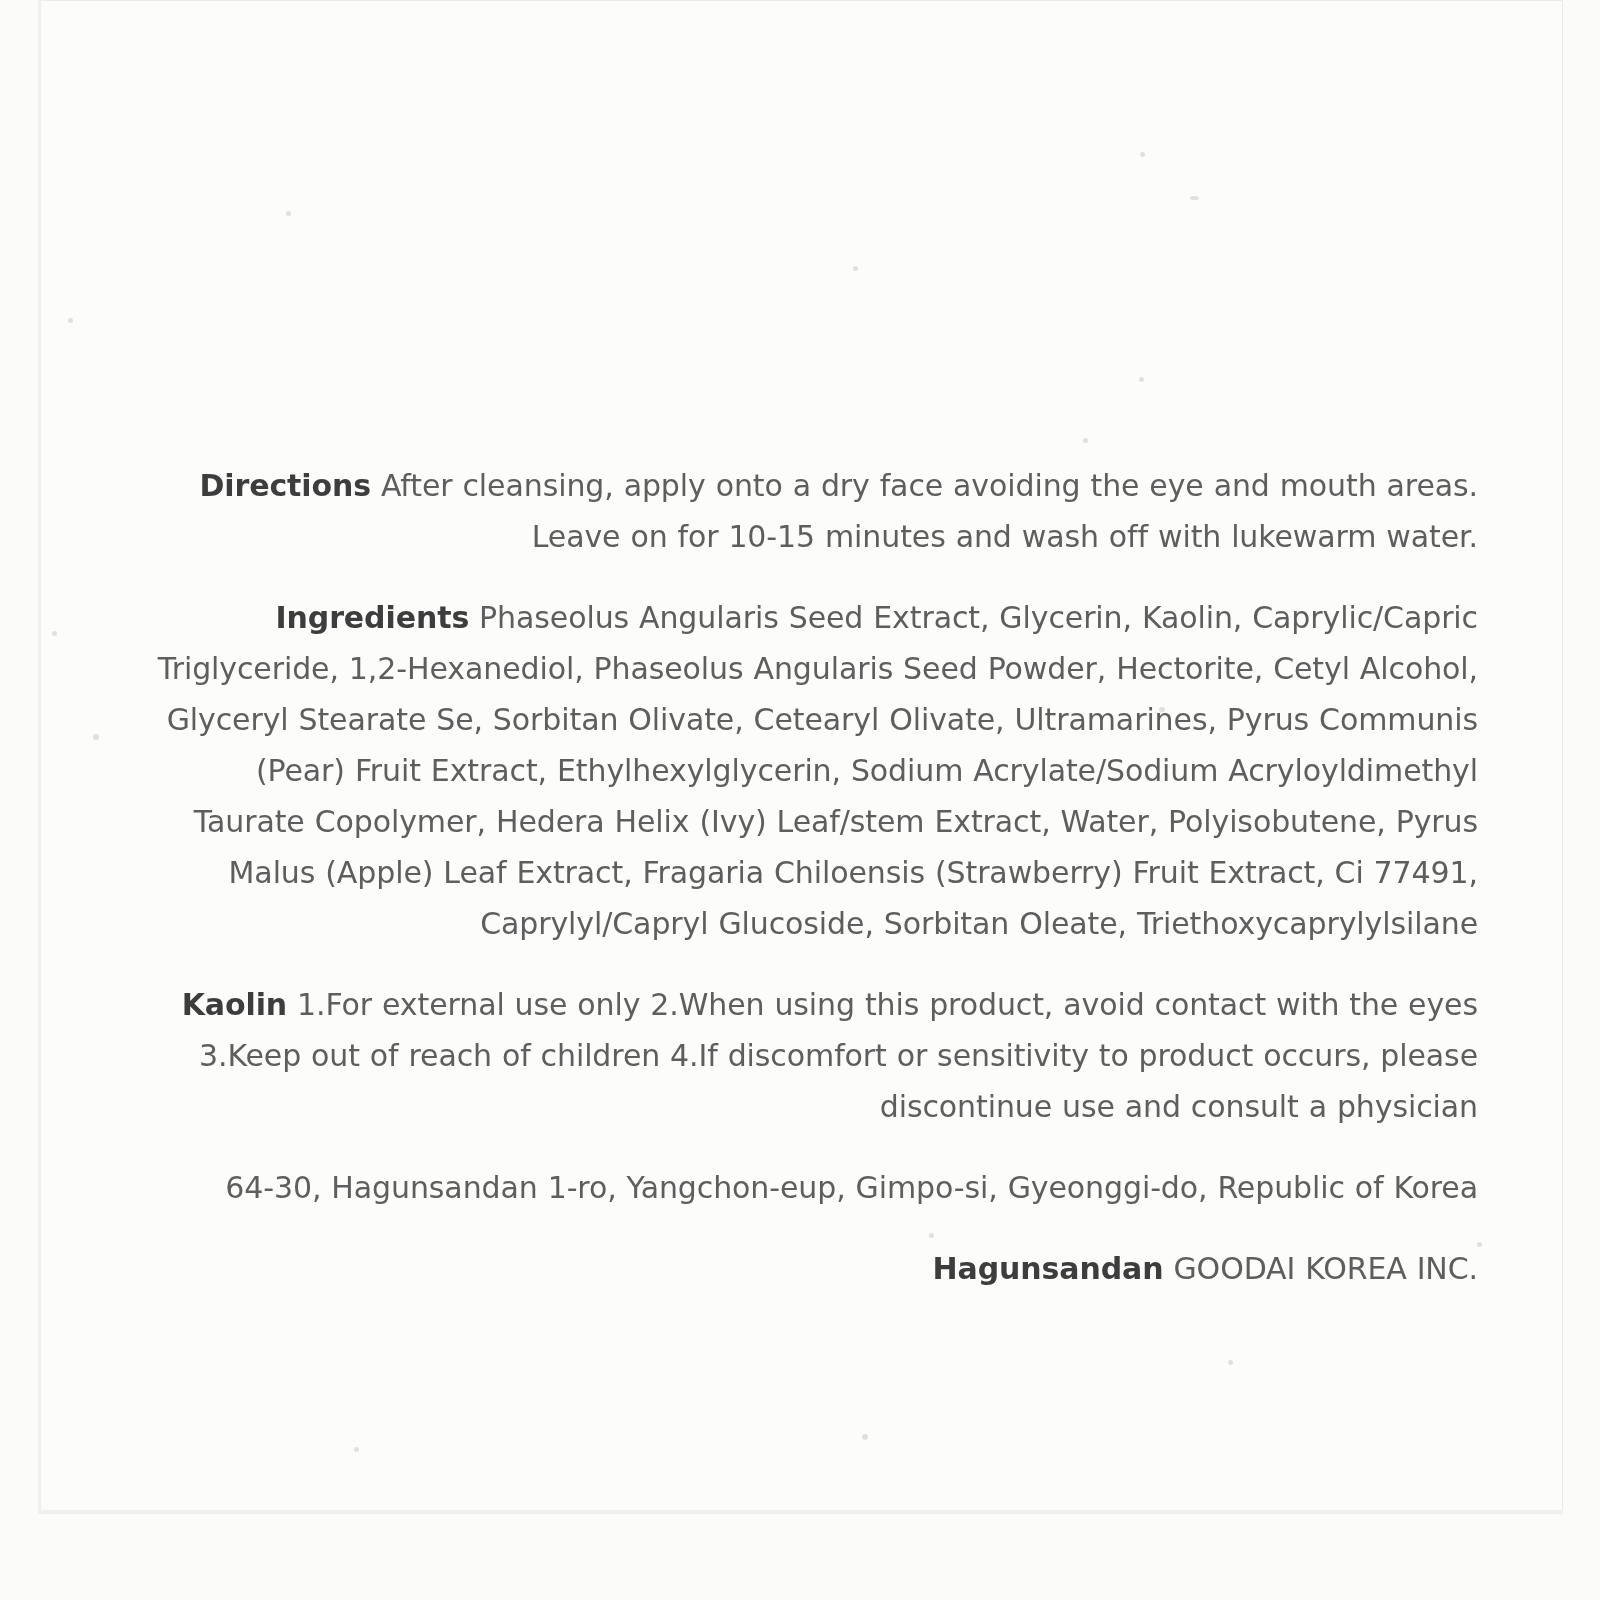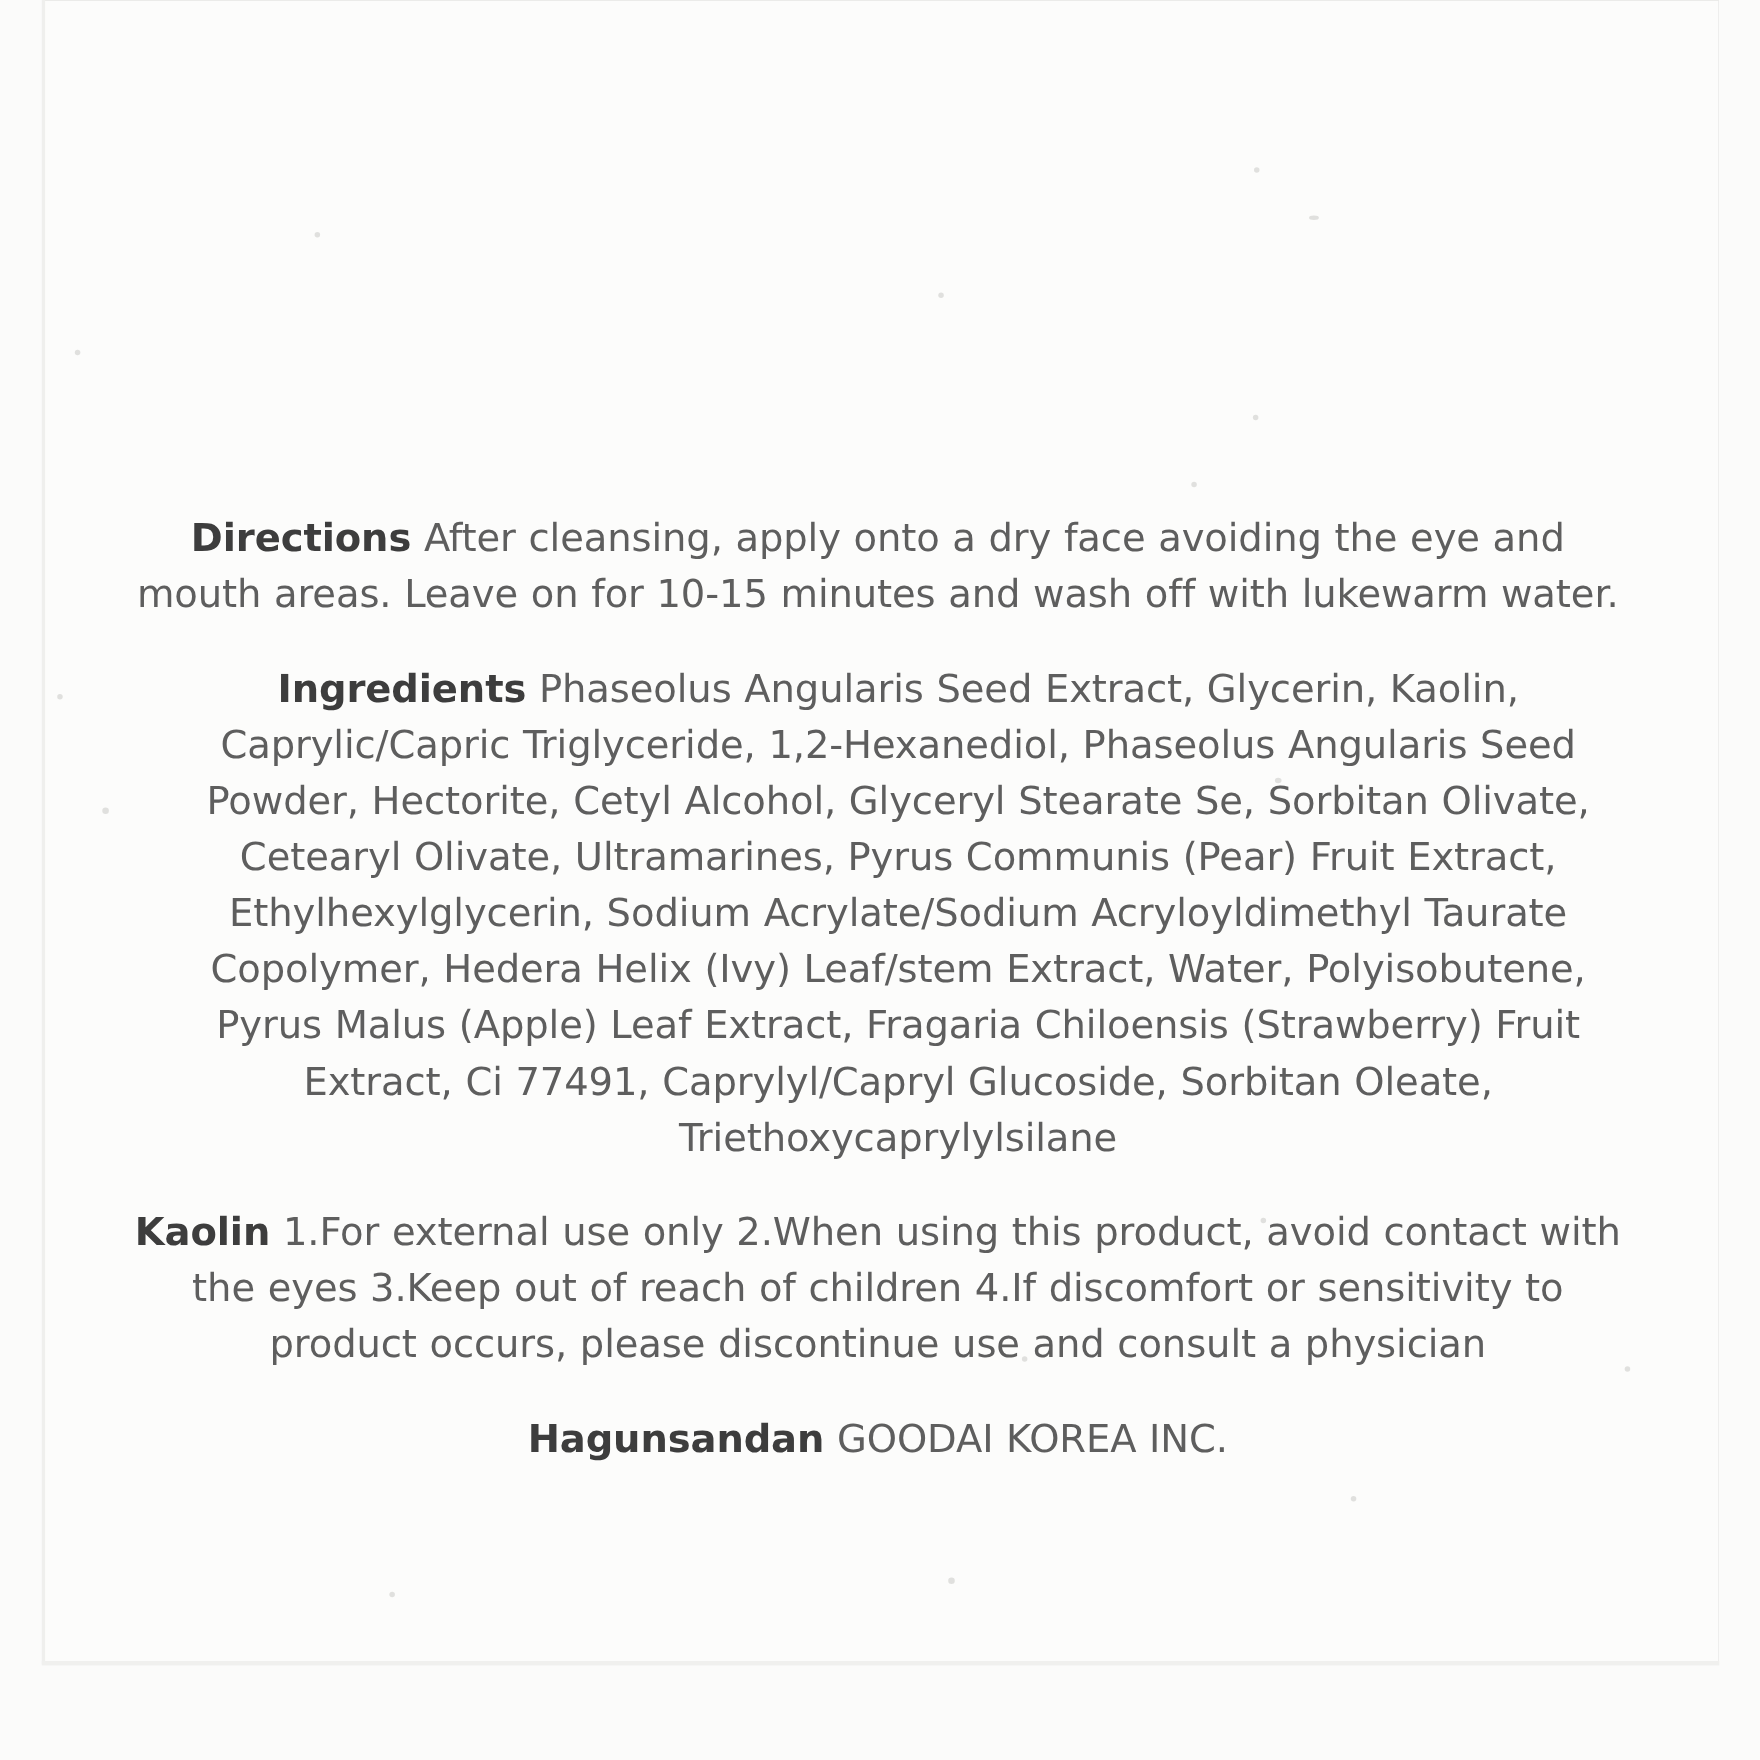--- a/index.html
+++ b/index.html
@@ -51,26 +51,26 @@
     position: absolute;
     left: 118px;
     top: 430px;
     width: 1360px;
   }
   .block {
     margin-bottom: 28px;
   }
   .para {
     font-family: "DejaVu Sans", sans-serif;
-    font-size: 35px;
+    font-size: 30px;
     line-height: 51px;
     color: #5e5e5e;
     letter-spacing: -0.1px;
     word-spacing: 0.5px;
-    text-align: center;
+    text-align: right;
   }
   .hdr {
     font-weight: bold;
     color: #3d3d3d;
   }
   .block-ingredients .para {
     line-height: 51px;
     margin-left: 37px;
   }
   .footer-block .para {
@@ -125,18 +125,19 @@
 
     <div class="block block-ingredients">
       <p class="para"><span class="hdr">Ingredients</span> <span>Phaseolus Angularis Seed Extract, Glycerin, Kaolin, Caprylic/Capric Triglyceride, 1,2-Hexanediol, Phaseolus Angularis Seed Powder, Hectorite, Cetyl Alcohol, Glyceryl Stearate Se, Sorbitan Olivate, Cetearyl Olivate, Ultramarines, Pyrus Communis (Pear) Fruit Extract, Ethylhexylglycerin, Sodium Acrylate/Sodium Acryloyldimethyl Taurate Copolymer, Hedera Helix (Ivy) Leaf/stem Extract, Water, Polyisobutene, Pyrus Malus (Apple) Leaf Extract, Fragaria Chiloensis (Strawberry) Fruit Extract, Ci 77491, Caprylyl/Capryl Glucoside, Sorbitan Oleate, Triethoxycaprylylsilane</span></p>
     </div>
 
     <div class="block block-caution">
       <p class="para"><span class="hdr">Kaolin</span> <span>1.For external use only 2.When using this product, avoid contact with the eyes 3.Keep out of reach of children 4.If discomfort or sensitivity to product occurs, please discontinue use and consult a physician</span></p>
     </div>
 
     <div class="block footer-block">
+      <p class="para">64-30, Hagunsandan 1-ro, Yangchon-eup, Gimpo-si, Gyeonggi-do, Republic of Korea</p>
       <p class="para"><span class="hdr">Hagunsandan</span> <span>GOODAI KOREA INC.</span></p>
     </div>
 
 
   </div>
 </div>
 
 </body></html>

